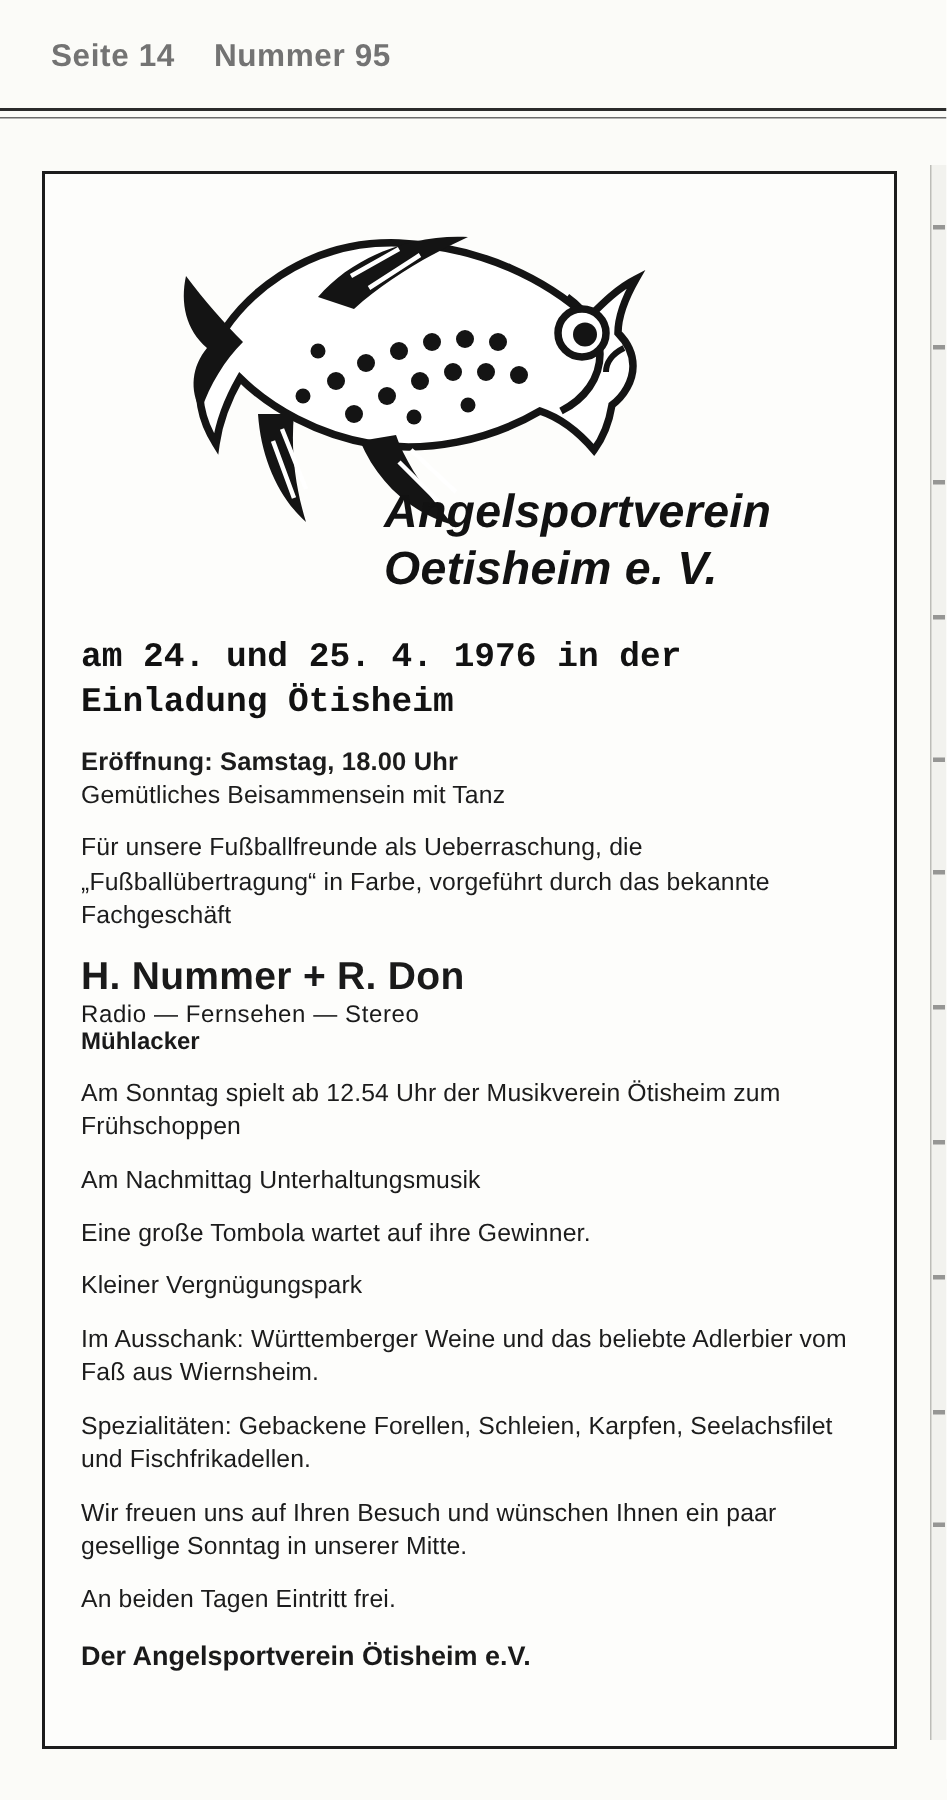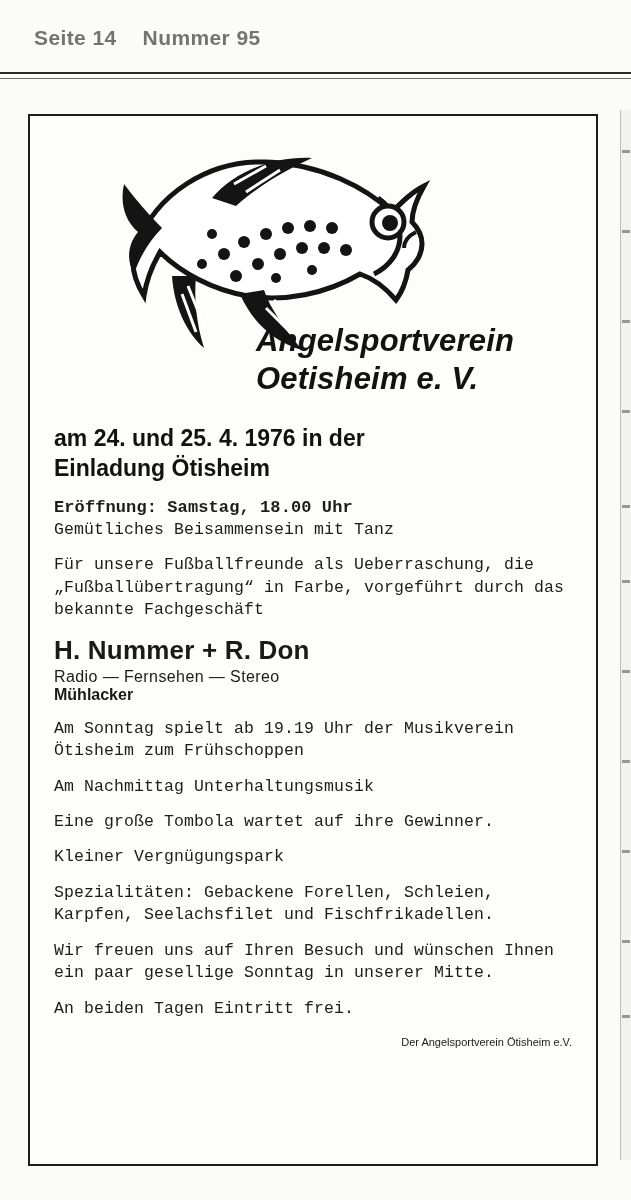--- a/index.html
+++ b/index.html
@@ -127,30 +127,30 @@
     color: #0f0f0f;
     margin: 8px 0 6px 0;
     white-space: nowrap;
   }
   .subhead {
     font-size: 23px;
     font-weight: bold;
     line-height: 1.3;
     color: #121212;
     margin-bottom: 12px;
+    font-family: Liberation Mono, monospace;
   }
 
   
   .block {
     margin-bottom: 13px;
     font-size: 16.5px;
     line-height: 1.36;
     color: #1c1c1c;
     letter-spacing: 0.1px;
-    font-family: Liberation Mono, monospace;
   }
   .line-bold {
     font-weight: bold;
     font-size: 17px;
   }
   .dealer {
     font-size: 26px;
     font-weight: bold;
     margin: 4px 0 2px 0;
     letter-spacing: 0.2px;
@@ -159,23 +159,23 @@
     font-size: 16px;
     letter-spacing: 0.4px;
     margin-bottom: 0px;
   }
   .dealer-city {
     font-size: 16px;
     font-weight: bold;
     margin-bottom: 14px;
   }
   .signature {
-    text-align: right;
-    font-size: 11px;
-    font-weight: normal;
+    text-align: left;
+    font-size: 18px;
+    font-weight: bold;
     margin-top: 16px;
     padding-right: 6px;
   }
 </style>
 </head>
 <body>
 
 <div class="page">
 
   <div class="page-header">
@@ -265,24 +265,25 @@
         <div class="line-bold">Eröffnung: Samstag, 18.00 Uhr</div>
         <div>Gemütliches Beisammensein mit Tanz</div>
       </div>
 
       <div class="block">Für unsere Fußballfreunde als Ueberraschung, die „Fußballübertragung“ in Farbe, vorgeführt durch das bekannte Fachgeschäft</div>
 
       <div class="dealer">H. Nummer + R. Don</div>
       <div class="dealer-sub">Radio — Fernsehen — Stereo</div>
       <div class="dealer-city">Mühlacker</div>
 
-      <div class="block">Am Sonntag spielt ab 19.19 Uhr der Musikverein Ötisheim zum Frühschoppen</div>
+      <div class="block">Am Sonntag spielt ab 12.54 Uhr der Musikverein Ötisheim zum Frühschoppen</div>
       <div class="block">Am Nachmittag Unterhaltungsmusik</div>
       <div class="block">Eine große Tombola wartet auf ihre Gewinner.</div>
       <div class="block">Kleiner Vergnügungspark</div>
+      <div class="block">Im Ausschank: Württemberger Weine und das beliebte Adlerbier vom Faß aus Wiernsheim.</div>
       <div class="block">Spezialitäten: Gebackene Forellen, Schleien, Karpfen, Seelachsfilet und Fischfrikadellen.</div>
       <div class="block">Wir freuen uns auf Ihren Besuch und wünschen Ihnen ein paar gesellige Sonntag in unserer Mitte.</div>
       <div class="block">An beiden Tagen Eintritt frei.</div>
 
       <div class="signature">Der Angelsportverein Ötisheim e.V.</div>
 
     </div>
   </div>
 </div>
 

